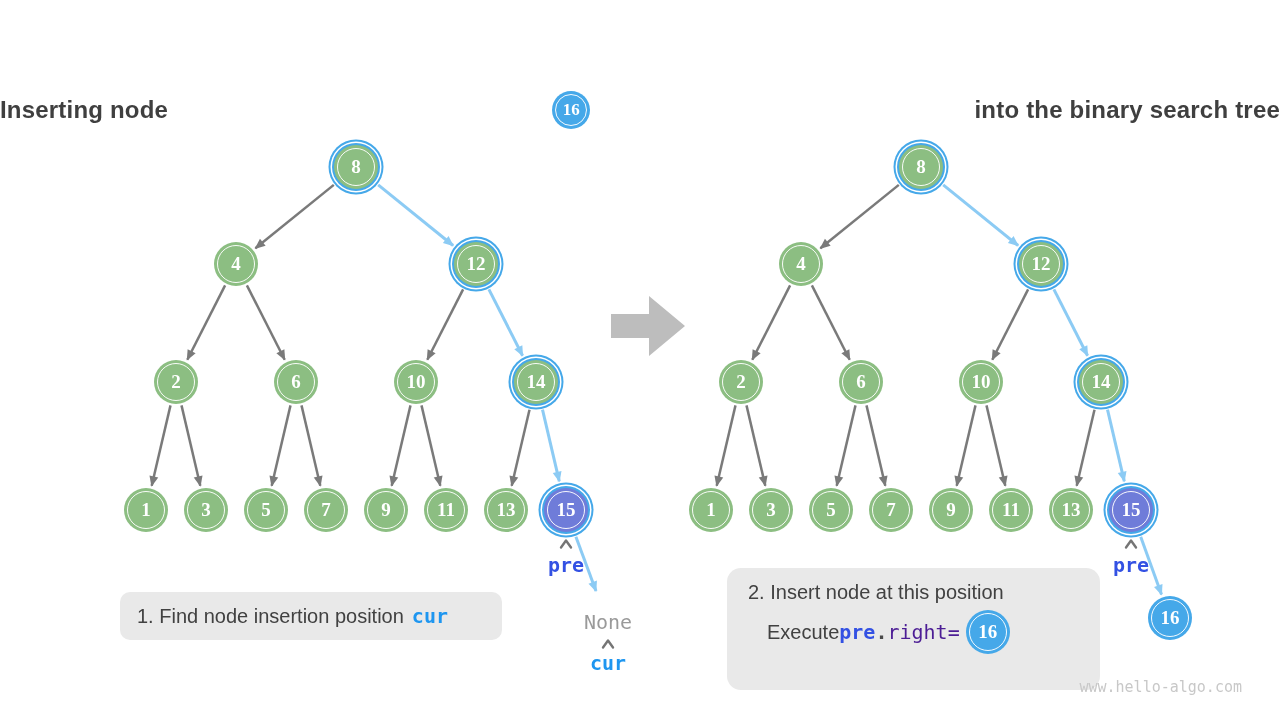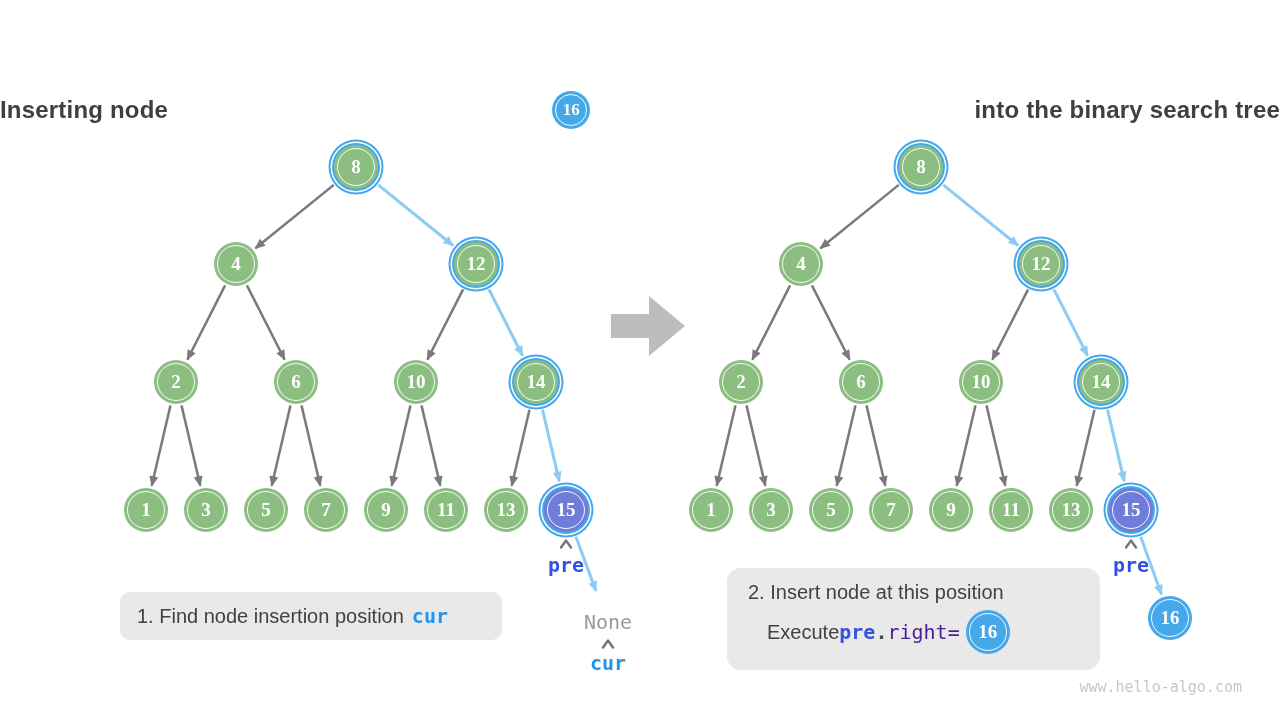--- a/index.html
+++ b/index.html
@@ -48,21 +48,21 @@
   .flabel{position:absolute;transform:translateX(-50%);font-family:"DejaVu Sans Mono",monospace;
           font-weight:bold;font-size:20px;white-space:nowrap;}
   .lbl-pre{color:var(--pre-blue);}
   .lbl-cur{color:var(--cur-blue);}
   .lbl-none{color:#9A9A9A;font-weight:normal;}
 
   
   .cap{position:absolute;background:var(--box);color:var(--ink);font-size:20px;}
   .cap1{left:120px;top:592px;width:382px;height:48px;border-radius:10px;
         display:flex;align-items:center;padding:0 0 0 17px;box-sizing:border-box;gap:8px;}
-  .cap2{left:727px;top:568px;width:373px;height:102px;border-radius:14px;box-sizing:border-box;
+  .cap2{left:727px;top:568px;width:373px;height:122px;border-radius:14px;box-sizing:border-box;
         padding:13px 0 0 21px;}
   .cap2 .row2{display:flex;align-items:center;gap:0;margin:6px 0 0 19px;}
   .code{font-family:"DejaVu Sans Mono",monospace;font-weight:bold;font-size:20px;}
   .code-blue{color:var(--pre-blue);}
   .code-cur{color:var(--cur-blue);}
   .code-dim{color:#4c1d95;font-weight:normal;}
   .code-dot{color:#4a4a4a;}
 
   .watermark{position:absolute;right:38px;top:678px;font-family:"DejaVu Sans Mono",monospace;
              font-size:15px;color:#C8C8C8;}

